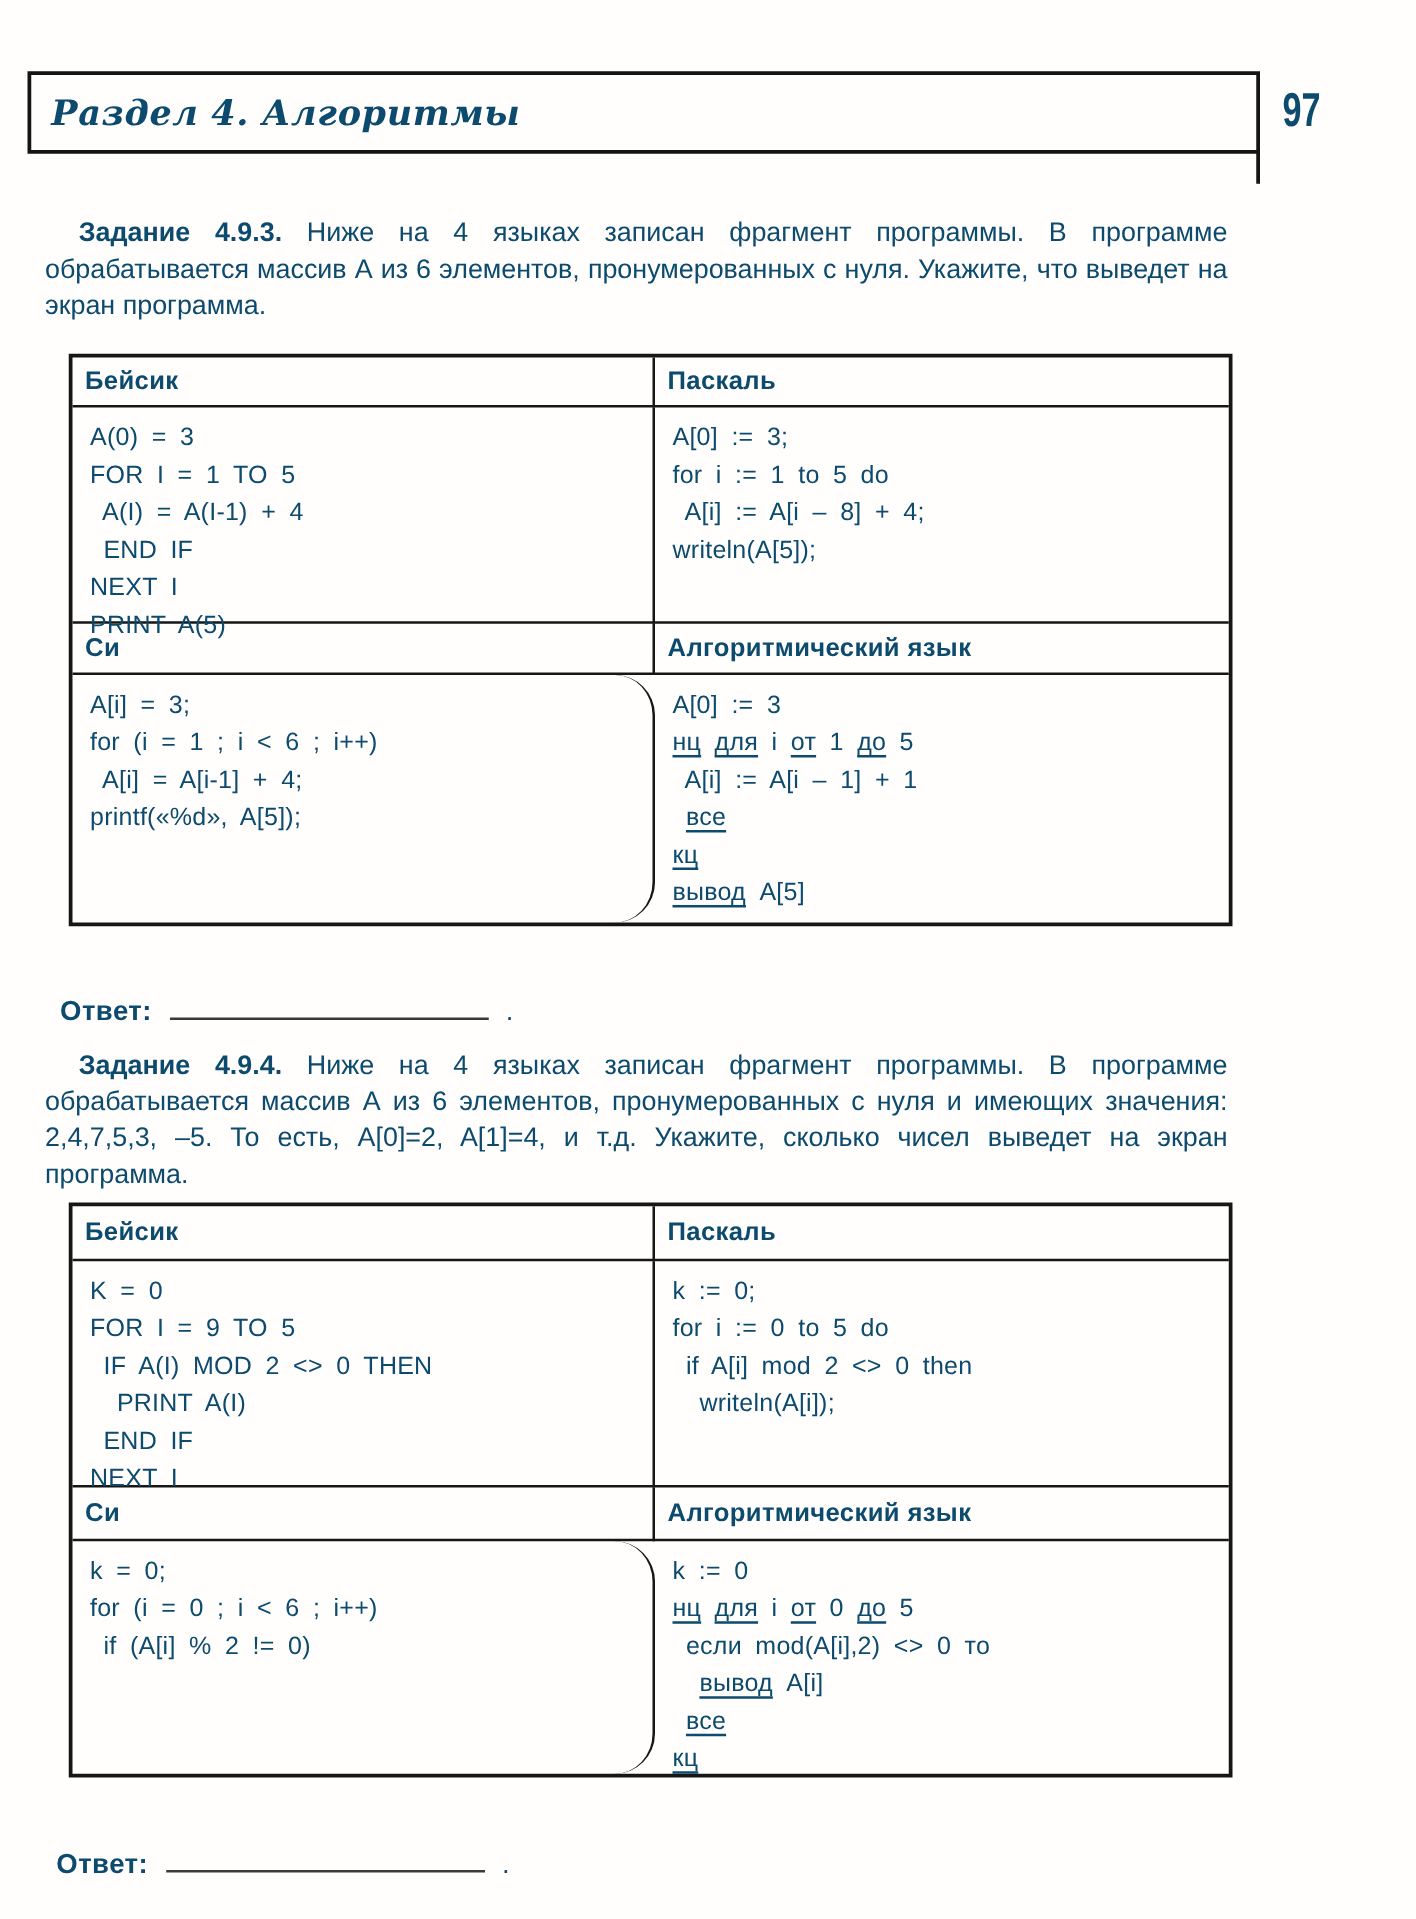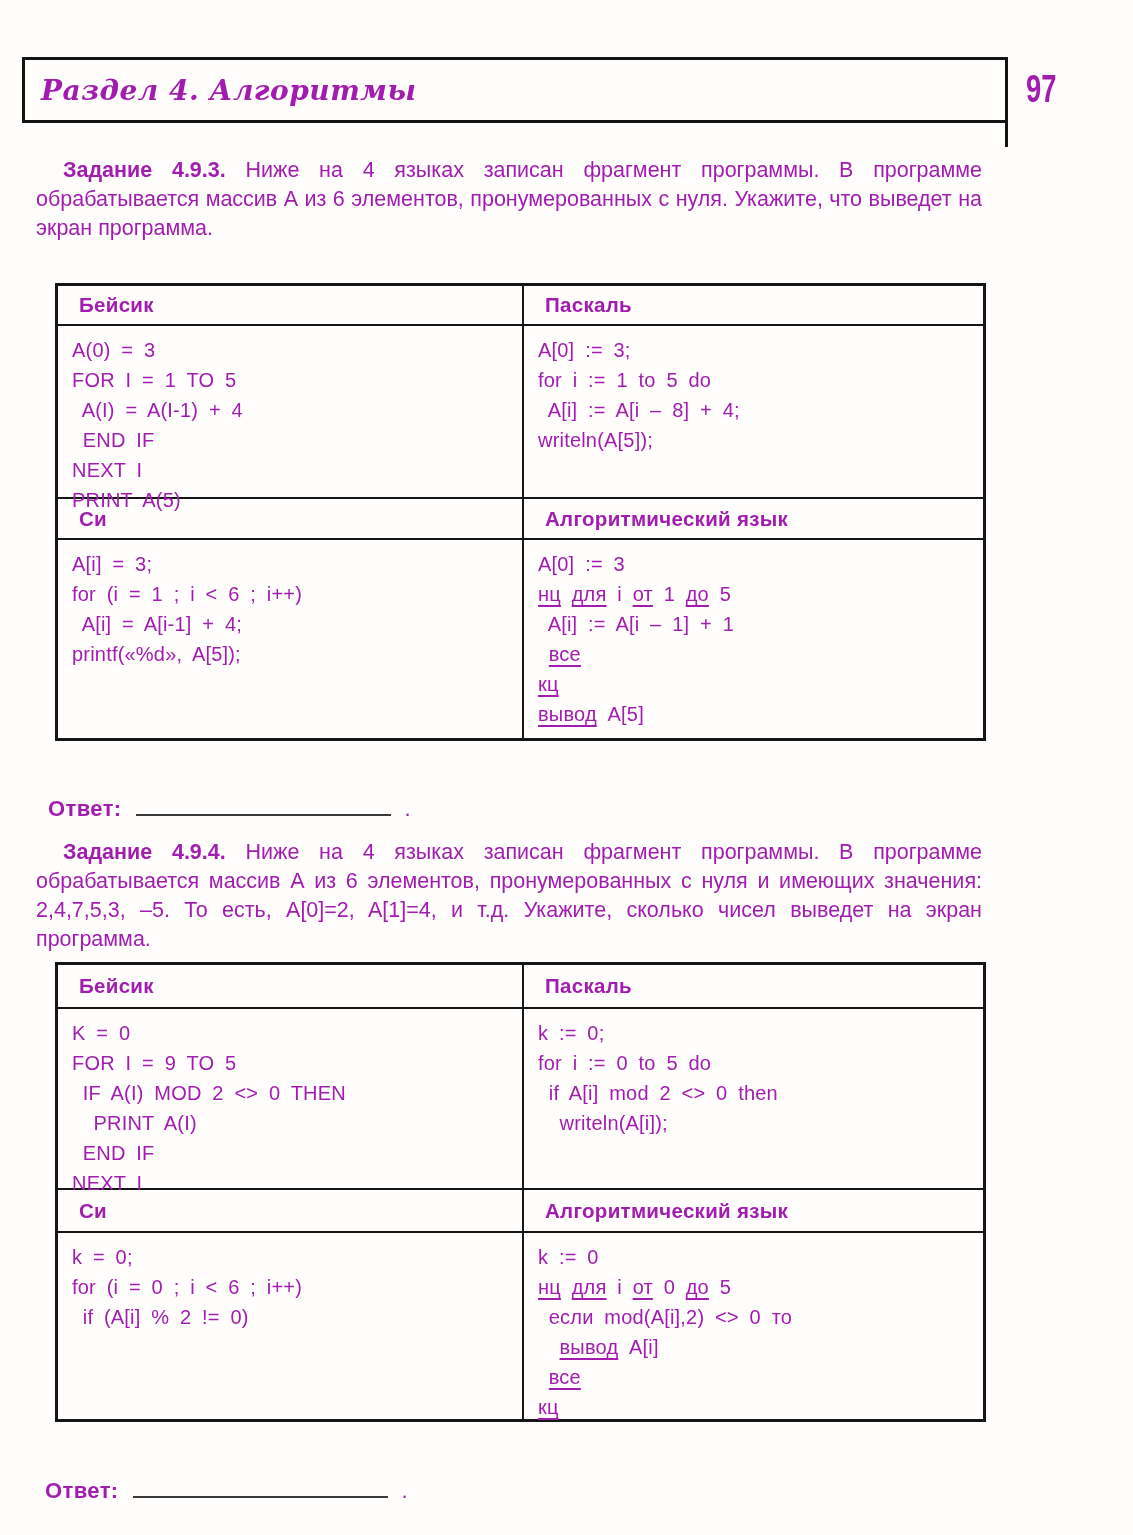--- a/index.html
+++ b/index.html
@@ -1,18 +1,18 @@
 <!DOCTYPE html>
 <html><head>
 <meta charset="utf-8">
 <style>
   html,body { margin:0; padding:0; background:#ffffff; }
   .page {
     position:relative; width:1133px; height:1535px;
-    background:#fffefd; color:#a21caf;
+    background:#fffefd; color:#0c4a6e;
     font-family:"Liberation Sans", sans-serif;
     overflow:hidden;
   }
   
   .header-box {
     position:absolute; left:22px; top:57px; width:980px; height:60px;
     border:3px solid #141414; display:flex; align-items:center;
   }
   .header-box::after {
     content:""; position:absolute; right:-3px; top:100%;
@@ -26,36 +26,36 @@
     position:absolute; left:1026px; top:70px;
     font-weight:bold; font-size:38px; line-height:1;
     transform:scaleX(0.72); transform-origin:left top;
   }
   
   .task-text {
     position:absolute; left:36px; width:946px;
     font-size:21.5px; line-height:29px; text-align:justify; text-indent:27px;
     margin:0;
   }
-  .t1 { top:156px; }
+  .t1 { top:172px; }
   .t2 { top:838px; }
   .task-title { font-weight:bold; }
   
   .lang-table {
     position:absolute; left:55px; width:925px;
     display:grid; grid-template-columns:466px 1fr;
     border:3px solid #161616; background:#fffefd;
   }
   .tbl1 { top:283px; grid-template-rows:40px 173px 41px 198px; }
   .tbl2 { top:962px; grid-template-rows:44px 181px 43px 186px; }
   .lt-cell { border-bottom:2px solid #161616; min-width:0; }
   .col-left { border-right:2px solid #161616; }
-  .row-last { border-bottom:none; }
+  .row-last { border-bottom:none;border-radius:32px; }
   .head {
-    display:flex; align-items:center; padding-left:21px;
+    display:flex; align-items:center; padding-left:10px;
     font-weight:bold; font-size:20.5px; letter-spacing:0.3px;
   }
   .code { padding:9px 0 0 14px; }
   .code-line {
     white-space:pre; font-size:20px; line-height:30px;
     word-spacing:5px; letter-spacing:0.2px;
   }
   .code-line u {
     text-decoration:underline; text-underline-offset:4px;
     text-decoration-thickness:1.5px;

